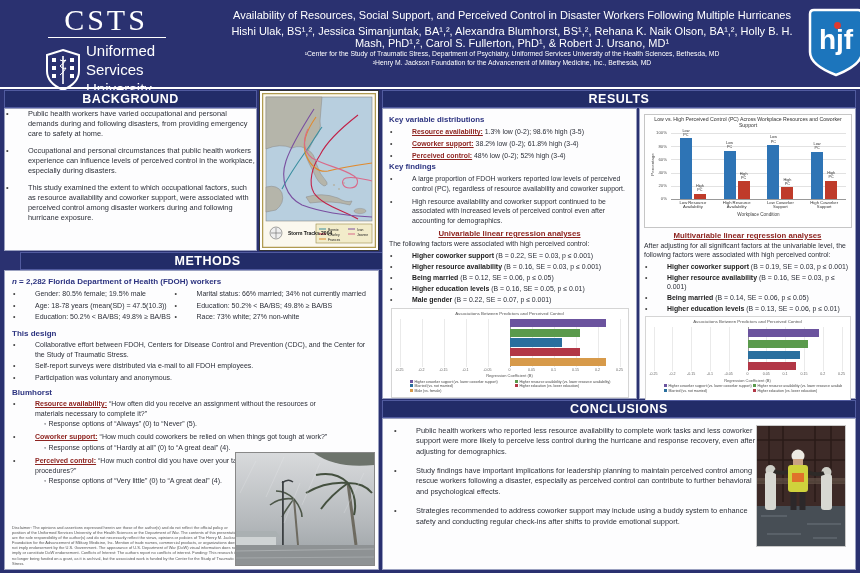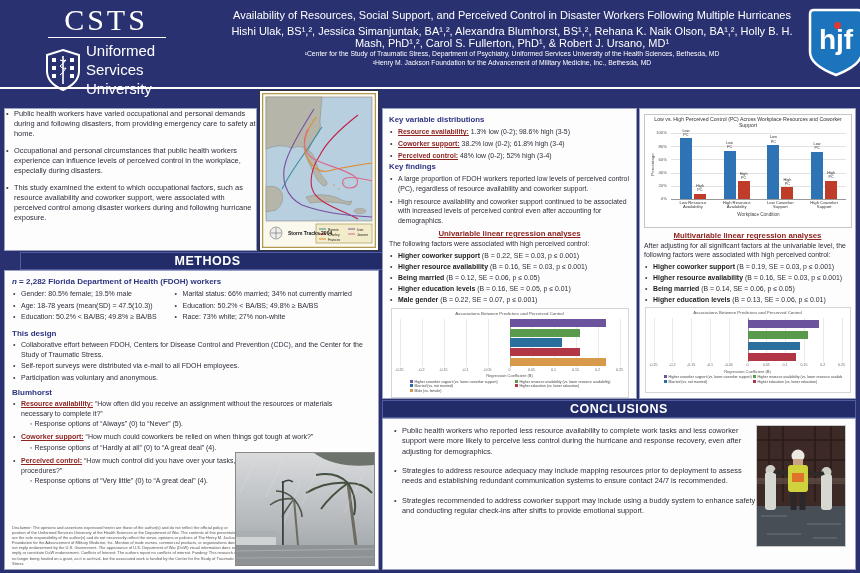--- a/index.html
+++ b/index.html
@@ -28,21 +28,21 @@
   .conclusions-bar{left:382px;top:400px;width:472px;}
   .panel{position:absolute;background:#fdfdfe;border:1px solid #9aa0c0;box-sizing:border-box;}
   .bg-panel{left:4px;top:108px;width:253px;height:143px;}
   .map-frame{position:absolute;left:259px;top:90px;width:120px;height:161px;background:#fff;border:1px solid #333;padding:2px;box-sizing:border-box;}
   .methods-panel{left:4px;top:270px;width:375px;height:300px;padding:5px 7px;}
   .res-left{left:382px;top:108px;width:255px;height:291px;padding:4px 6px;}
   .res-right{left:639px;top:108px;width:217px;height:291px;padding:3px 4px;}
   .conclusions-panel{left:382px;top:418px;width:474px;height:152px;padding:7px 10px;}
   
   ul.blist{margin:0;padding:0;list-style:none;}
-  .blist li{position:relative;padding-left:9px;margin-bottom:5px;color:#2c2f38;}
+  .blist li{position:relative;padding-left:23px;margin-bottom:5px;color:#2c2f38;}
   .blist li::before{content:"\2022";position:absolute;left:1px;color:#444;}
   .bg-bullets{margin:7px 8px 0 6px;font-size:7.4px;line-height:1.35;}
   .bg-bullets li{margin-bottom:7px;}
   .m-bold{color:#2d3480;font-weight:bold;font-size:8px;line-height:1.4;}
   .it{font-style:italic;}
   .two-col{display:flex;margin-top:2px;}
   .two-col ul{font-size:7px;line-height:1.45;}
   .two-col ul:first-child{width:45%;}
   .two-col ul:last-child{width:55%;}
   .two-col li{margin-bottom:1.5px;}
@@ -112,20 +112,21 @@
     <div class="hjf">
       <svg width="60" height="72" viewBox="0 0 60 72">
         <path d="M4,7 q0,-4 4,-4 h44 q4,0 4,4 v38 q0 13 -26 23 q-26,-10 -26,-23 z" fill="#1c75bc" stroke="#fff" stroke-width="2.5"></path>
         <text x="30" y="42" text-anchor="middle" font-family="Liberation Sans, sans-serif" font-weight="bold" font-size="28" fill="#fff">hjf</text>
         <circle cx="31.5" cy="18.5" r="3.4" fill="#e0392f"></circle>
       </svg>
     </div>
   </div>
   <div class="header-line"></div>
 
+  <div class="section-bar bg-bar">BACKGROUND</div>
   <div class="panel bg-panel">
     <ul class="blist bg-bullets">
         <li>Public health workers have varied occupational and personal demands during and following disasters, from providing emergency care to safety at home.</li>
         <li>Occupational and personal circumstances that public health workers experience can influence levels of perceived control in the workplace, especially during disasters.</li>
         <li>This study examined the extent to which occupational factors, such as resource availability and coworker support, were associated with perceived control among disaster workers during and following hurricane exposure.</li>
       </ul>
   </div>
 
   <div class="map-frame">
     <svg width="114" height="155" viewBox="0 0 114 155">
@@ -219,20 +220,21 @@
       <g stroke="#e8eaec" stroke-width="0.8" opacity="0.35">
         <line x1="20" y1="8" x2="4" y2="40"></line>
           <line x1="48" y1="4" x2="30" y2="44"></line>
           <line x1="84" y1="10" x2="66" y2="52"></line>
           <line x1="128" y1="20" x2="108" y2="60"></line>
           <line x1="64" y1="30" x2="48" y2="70"></line>
       </g>
     </svg>
   </div>
 
+  <div class="section-bar results-bar">RESULTS</div>
 
   <div class="panel res-left">
     <div class="rh">Key variable distributions</div>
     <ul class="blist kd">
         <li><span class="term">Resource availability:</span> 1.3% low (0-2); 98.6% high (3-5)</li>
         <li><span class="term">Coworker support:</span> 38.2% low (0-2); 61.8% high (3-4)</li>
         <li><span class="term">Perceived control:</span> 48% low (0-2); 52% high (3-4)</li>
       </ul>
     <div class="rh">Key findings</div>
     <ul class="blist kf">
@@ -370,21 +372,21 @@
           <div style="width:50%;font-size:3.5px;line-height:1.35;color:#444;white-space:nowrap;overflow:hidden;box-sizing:border-box;padding-right:2px;"><span style="display:inline-block;width:3px;height:3px;background:#2a6f9e;margin-right:2px;"></span>Married (vs. not married)</div>
           <div style="width:50%;font-size:3.5px;line-height:1.35;color:#444;white-space:nowrap;overflow:hidden;box-sizing:border-box;padding-right:2px;"><span style="display:inline-block;width:3px;height:3px;background:#b23746;margin-right:2px;"></span>Higher education (vs. lower education)</div>
         </div>
       </div>
   </div>
 
   <div class="section-bar conclusions-bar">CONCLUSIONS</div>
   <div class="panel conclusions-panel">
     <ul class="blist conc-bullets">
         <li>Public health workers who reported less resource availability to complete work tasks and less coworker support were more likely to perceive less control during the hurricane and response recovery, even after adjusting for demographics.</li>
-        <li>Strategies to address resource adequacy may include mapping resources prior to deployment to assess needs and establishing redundant communication systems to ensure contact 24/7 is recommended.</li>
+        <li>Study findings have important implications for leadership planning to maintain perceived control among rescue workers following a disaster, especially as perceived control can contribute to further behavioral and psychological effects.</li>
         <li>Strategies recommended to address coworker support may include using a buddy system to enhance safety and conducting regular check-ins after shifts to provide emotional support.</li>
       </ul>
 
     <svg class="worker-photo" viewBox="0 0 88 120" preserveAspectRatio="none">
       <rect width="88" height="120" fill="#3d2a27"></rect>
       <g stroke="#2a1b19" stroke-width="1.5">
         <line x1="12" y1="0" x2="12" y2="76"></line>
           <line x1="26" y1="0" x2="26" y2="76"></line>
           <line x1="58" y1="0" x2="58" y2="76"></line>
           <line x1="74" y1="0" x2="74" y2="76"></line>

